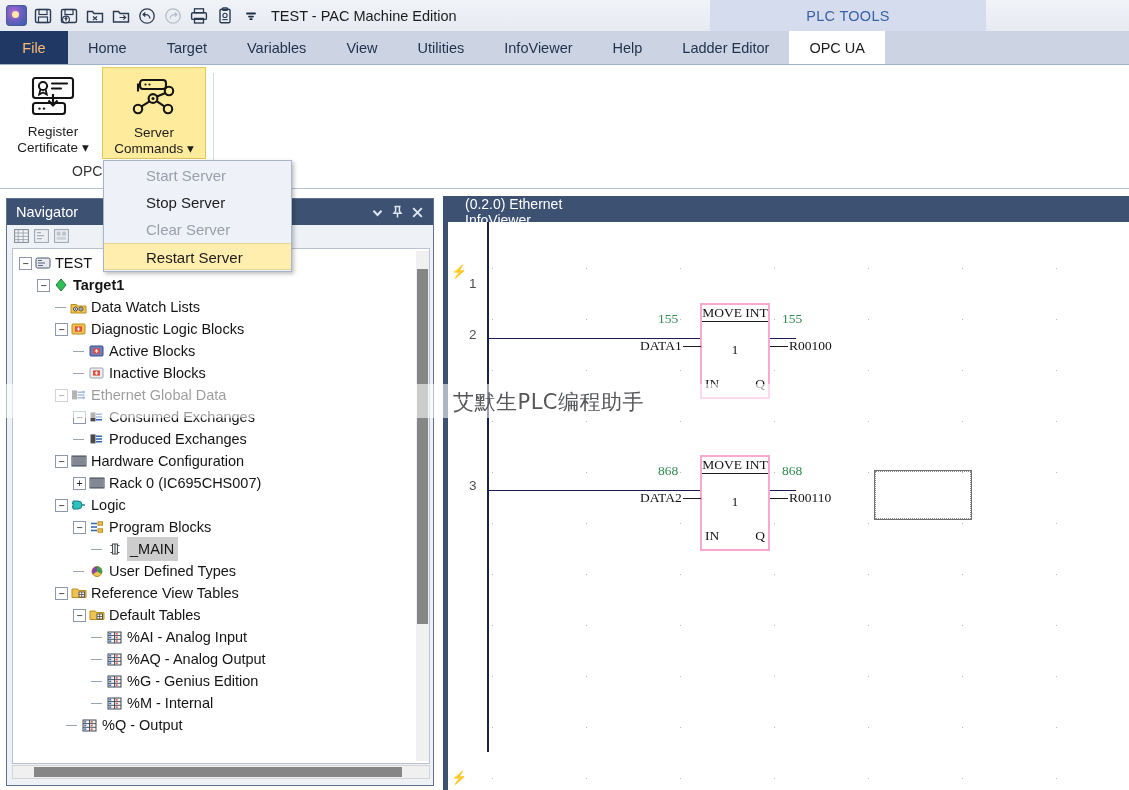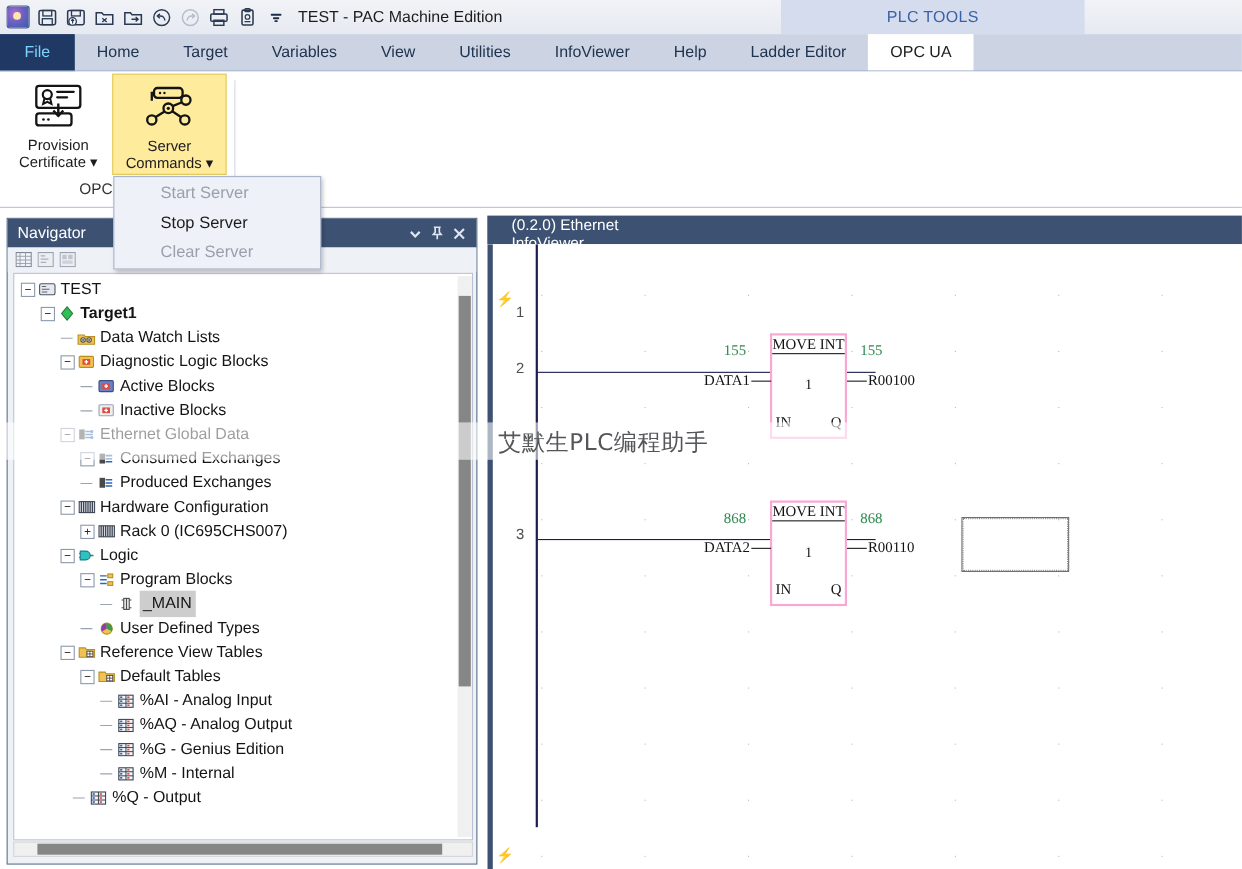--- a/index.html
+++ b/index.html
@@ -61,21 +61,21 @@
   .tabs {
     position: absolute; left: 0; top: 31px; width: 1129px; height: 34px;
     display: flex; align-items: stretch;
   }
   .tab {
     display: flex; align-items: center; justify-content: center;
     padding: 0 20px; font-size: 14.5px; color: #20344f;
     cursor: default; white-space: nowrap;
   }
   .tab.file {
-    background: #1f3864; color: #7dd3fc; width: 68px; padding: 0;
+    background: #1f3864; color: #fdba74; width: 68px; padding: 0;
   }
   .tab.active {
     background: #ffffff; color: #1c1c1c;
   }
   .tabstrip-underline {
     position: absolute; left: 0; top: 64px; width: 1129px; height: 1px;
     background: #9fb0cd;
   }
 
   
@@ -417,21 +417,21 @@
             <path d="M13.4 14.5l-1.2 5 3.8-2 3.8 2-1.2-5" fill="none" stroke="#141414" stroke-width="1.8"></path>
             <path d="M25 8.5h15M25 13.5h9" stroke="#141414" stroke-width="2.1" stroke-linecap="round"></path>
             <path d="M26 19v10" stroke="#141414" stroke-width="2.2"></path>
             <path d="M21.5 25.5L26 30.5l4.5-5" fill="none" stroke="#141414" stroke-width="2.2" stroke-linejoin="round"></path>
             <rect x="6" y="28" width="32" height="11" rx="2.5" fill="none" stroke="#141414" stroke-width="2.1"></rect>
             <circle cx="12.5" cy="33.6" r="1.2" fill="#141414"></circle>
               <circle cx="17" cy="33.6" r="1.2" fill="#141414"></circle>
           </svg>
         </div>
         <div class="lbl">
-          <span>Provision</span><br>
+          <span>Register</span><br>
           <span>Certificate</span><span> ▾</span>
         </div>
       </div>
 
       <div class="rbtn highlight">
         <div class="glyph">
           <svg width="52" height="46" viewBox="0 0 52 46">
             <rect x="12" y="4" width="26" height="9" rx="3" fill="none" stroke="#141414" stroke-width="2.1"></rect>
             <circle cx="17.5" cy="8.5" r="1.1" fill="#141414"></circle>
               <circle cx="21.5" cy="8.5" r="1.1" fill="#141414"></circle>
@@ -953,15 +953,16 @@
     </div>
   </div>
 
   <div class="watermark-bg"></div>
   <div class="watermark">艾默生PLC编程助手</div>
 
   <div class="menu">
     <div class="menu-item disabled">Start Server</div>
     <div class="menu-item">Stop Server</div>
     <div class="menu-item disabled">Clear Server</div>
+    <div class="menu-item hover">Restart Server</div>
   </div>
 
 </div>
 
 </body></html>

